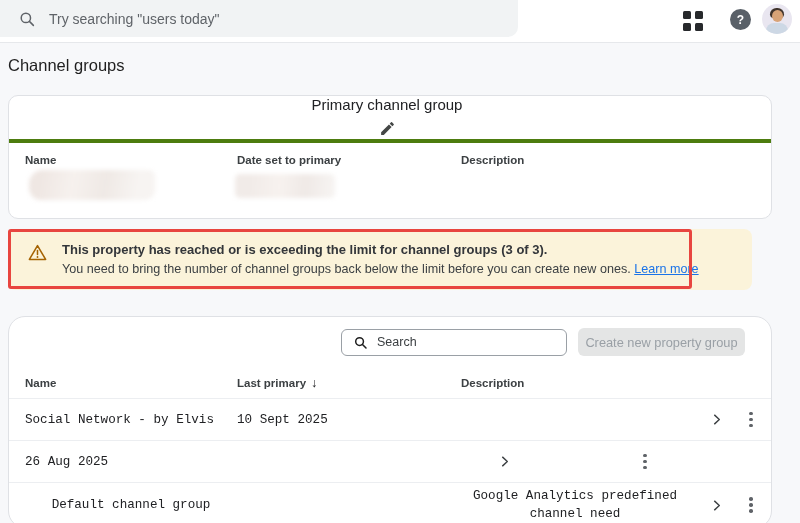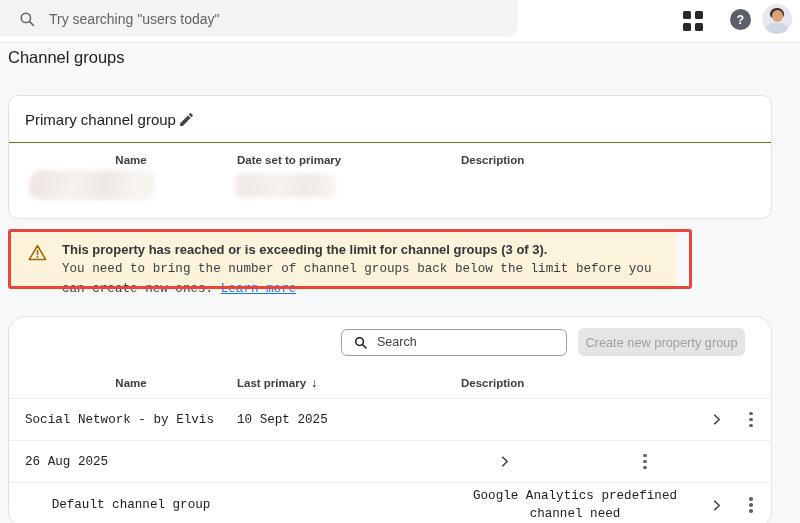--- a/index.html
+++ b/index.html
@@ -14,45 +14,45 @@
   .topbar-search input::placeholder { color: #5f6368; }
   .apps-grid { position: absolute; left: 683px; top: 11px; width: 20px; height: 20px; display: grid; grid-template-columns: 8px 8px; grid-template-rows: 8px 8px; gap: 4px; cursor: pointer; }
   .apps-grid i { background: #27292c; border-radius: 1.5px; }
   .help-btn { position: absolute; left: 730px; top: 9px; width: 21px; height: 21px; border-radius: 50%; background: #596068; color: #ffffff; font-size: 12px; font-weight: 700; display: flex; align-items: center; justify-content: center; cursor: pointer; }
   .avatar { position: absolute; left: 762px; top: 4px; width: 30px; height: 30px; border-radius: 50%; background: #e9e6f0; overflow: hidden; cursor: pointer; }
   .avatar .hair { position: absolute; left: 8px; top: 4px; width: 14px; height: 10px; border-radius: 7px 7px 4px 4px; background: #40342c; }
   .avatar .face { position: absolute; left: 9.5px; top: 6px; width: 11px; height: 12px; border-radius: 50%; background: #d8a377; }
   .avatar .shirt { position: absolute; left: 4px; top: 19px; width: 22px; height: 13px; border-radius: 8px 8px 0 0; background: #cdd8e5; }
 
   
-  .page-title { position: absolute; left: 8px; top: 48px; font-size: 16.5px; color: #1f1f1f; }
+  .page-title { position: absolute; left: 8px; top: 56px; font-size: 16.5px; color: #1f1f1f; }
 
   .card { position: absolute; background: #ffffff; border: 1px solid #dfe1e5; border-radius: 10px; }
 
   
   #primary-card { left: 8px; top: 95px; width: 764px; height: 124px; }
-  .primary-head { height: 47px; display: flex; align-items: center; justify-content: flex-start; padding: 0 22px 0 16px; border-bottom: 1px solid #4d7c0f; }
+  .primary-head { height: 47px; display: flex; align-items: center; justify-content: space-between; padding: 0 22px 0 16px; border-bottom: 4px solid #4d7c0f; flex-direction: column; }
   .primary-title { font-size: 15px; color: #202124; }
   .edit-btn { width: 22px; height: 22px; display: flex; align-items: center; justify-content: center; cursor: pointer; }
   .cols { display: flex; align-items: center; padding-left: 16px; }
-  .cols .c1 { width: 212px; text-align: center; } .cols .c2 { width: 212px; } .cols .c3 { flex: 1; padding-left: 12px; }
+  .cols .c1 { width: 212px; } .cols .c2 { width: 212px; } .cols .c3 { flex: 1; padding-left: 12px; }
   .col-label { font-size: 11.5px; font-weight: 700; color: #3c4043; }
   #primary-card .cols { margin-top: 11px; }
   .blob { position: absolute; filter: blur(2px); }
   .blob-name { left: 20px; top: 74px; width: 126px; height: 30px; border-radius: 14px 6px 10px 12px;
     background: linear-gradient(100deg, #efe7e3 10%, #f6f1ee 35%, #efe9e5 60%, #f7f4f2 85%); }
   .blob-date { left: 226px; top: 78px; width: 100px; height: 24px; border-radius: 5px;
     background: linear-gradient(95deg, #f1ebe8 15%, #f7f2ef 45%, #efe9e6 70%, #f6f3f1 95%); }
 
   
-  .banner { position: absolute; left: 8px; top: 229px; width: 668px; height: 61px; background: #fbf3da; border-radius: 8px; display: flex; align-items: flex-start; padding: 11px 16px 0 20px; gap: 15px; }
+  .banner { position: absolute; left: 8px; top: 229px; width: 744px; height: 61px; background: #fbf3da; border-radius: 8px; display: flex; align-items: flex-start; padding: 11px 16px 0 20px; gap: 15px; }
   .warn-icon { margin-top: 4px; flex: 0 0 auto; }
   .banner-text { font-size: 12.8px; color: #3c4043; }
   .banner-title { font-weight: 700; line-height: 19px; font-size: 13px; color: #33363a; }
-  .banner-body { line-height: 20px; font-size: 12.6px; font-family: Liberation Mono, monospace; }
+  .banner-body { line-height: 20px; font-size: 12.6px; }
   .banner-link { color: #1a73e8; text-decoration: underline; cursor: pointer; }
   .red-annotation { position: absolute; left: 8px; top: 229px; width: 684px; height: 60px; border: 3px solid #e8453f; border-radius: 3px; z-index: 5; pointer-events: none; }
 
   
   #list-card { left: 8px; top: 316px; width: 764px; height: 212px; display: flex; flex-direction: column; border-radius: 17px; }
   .toolbar { height: 50px; display: flex; align-items: center; justify-content: flex-end; gap: 11px; padding-right: 26px; flex: 0 0 auto; }
   .searchbox { width: 226px; height: 27px; border: 1px solid #9aa0a6; border-radius: 6px; display: flex; align-items: center; padding-left: 11px; gap: 9px; background: #ffffff; }
   .searchbox input { border: none; outline: none; background: transparent; font-family: "Liberation Sans", sans-serif; font-size: 12.5px; color: #202124; width: 160px; }
   .searchbox input::placeholder { color: #3c4043; }
   .create-btn { width: 167px; height: 28px; background: #e4e5e5; border: none; border-radius: 6px; color: #9aa0a6; font-family: "Liberation Sans", sans-serif; font-size: 12.8px; cursor: default; }

